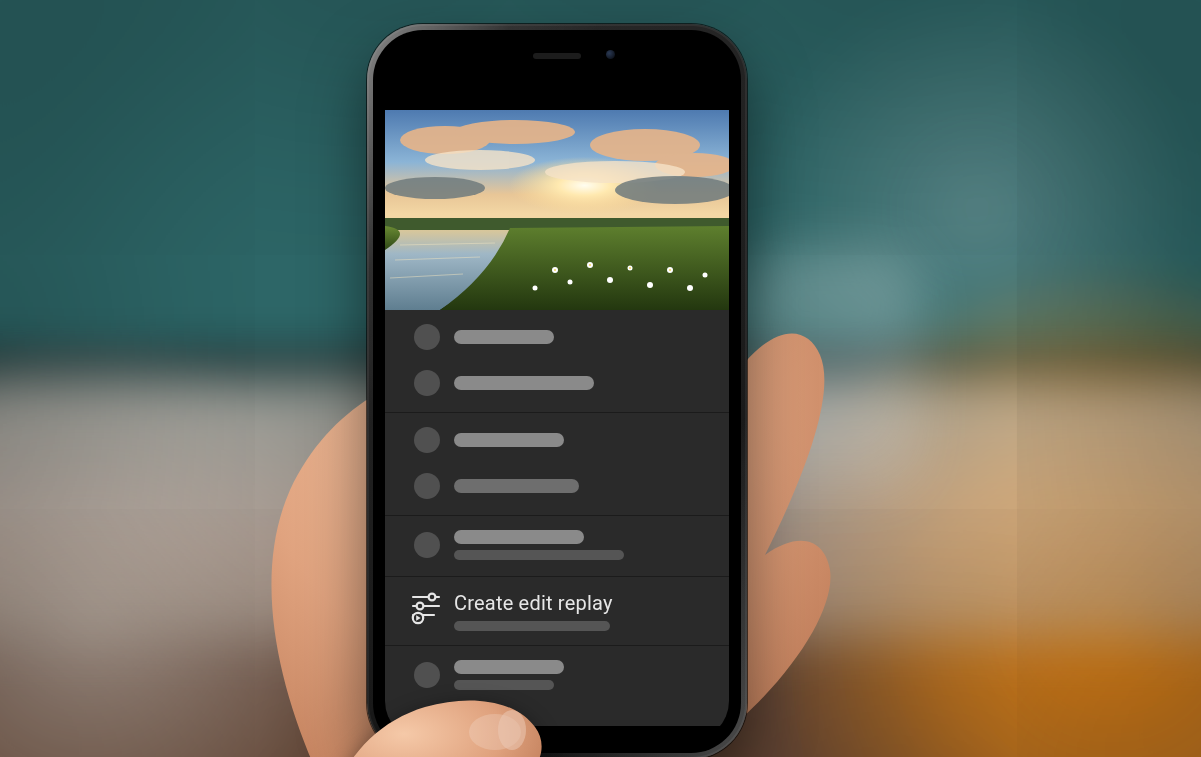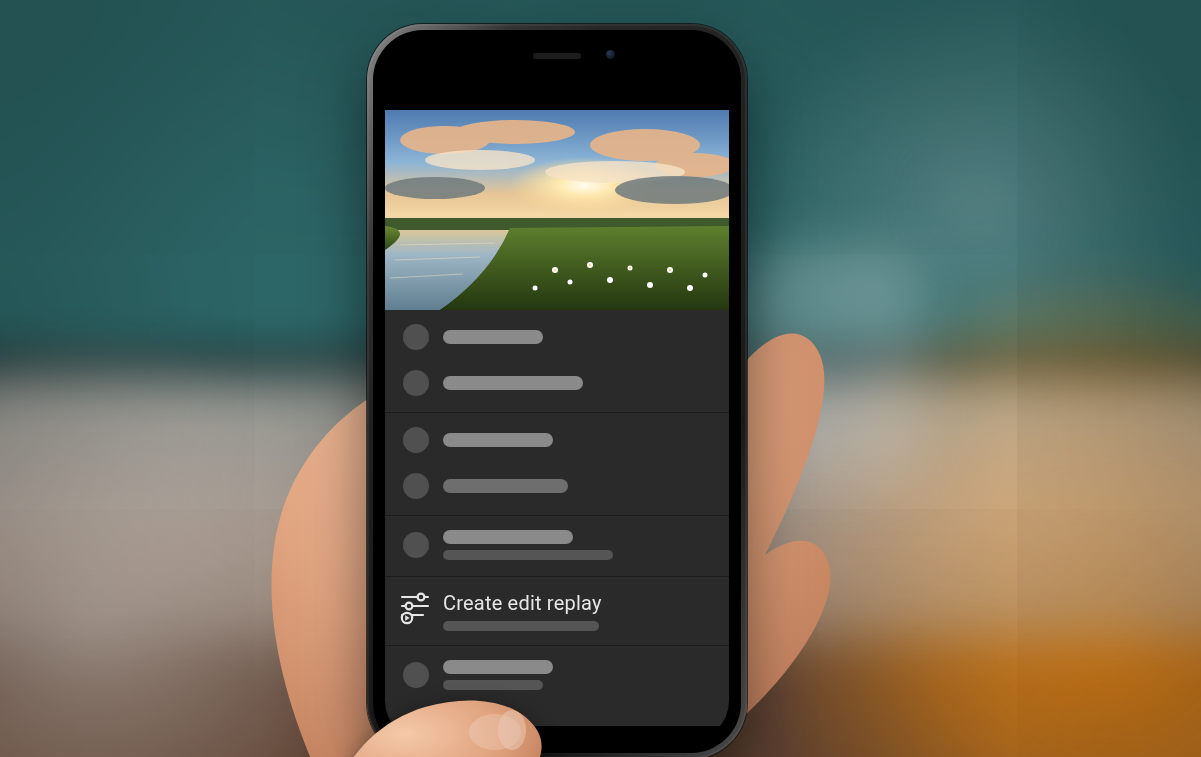--- a/index.html
+++ b/index.html
@@ -105,21 +105,21 @@
     width:9px;height:9px;border-radius:50%;
     background:radial-gradient(circle at 35% 35%, #2b3a55, #05070b);
   }
 
   
   .topbar   { height: 68px; background:#000; }
   .hero     { height: 200px; position: relative; }
   .hero svg { width:100%; height:100%; display:block; }
 
   .list { background:#2a2a2a; }
-  .group { border-bottom:1px solid #1b1b1b; padding:4px 0 6px;text-align:center; }
+  .group { border-bottom:1px solid #1b1b1b; padding:4px 11px 6px;text-align:center; }
   .row {
     display:flex; align-items:center; gap:14px;
     padding:10px 18px;
   }
   .dot {
     flex:0 0 26px; height:26px; border-radius:50%;
     background:#505050;
   }
   .bars { display:flex; flex-direction:column; gap:6px; }
   .bar  {

